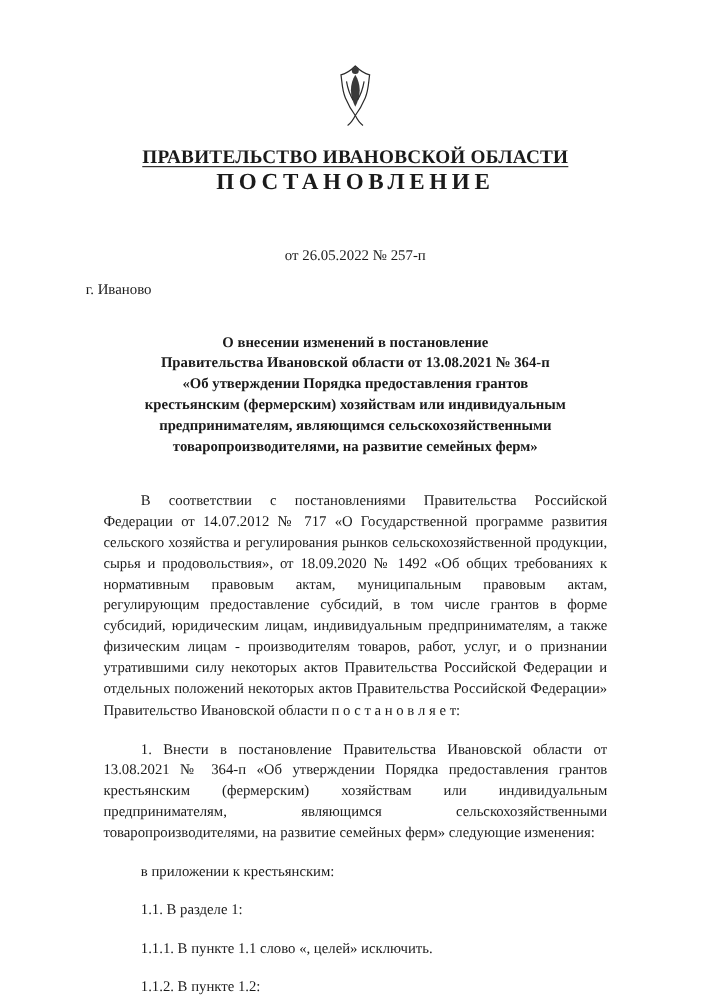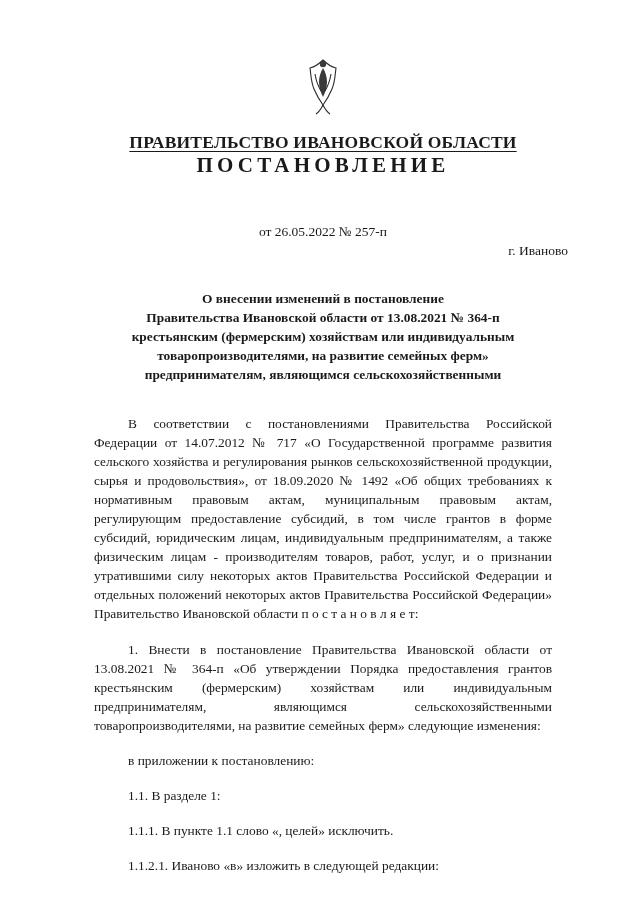--- a/index.html
+++ b/index.html
@@ -49,23 +49,23 @@
     font-size: 21px;
     font-weight: bold;
     letter-spacing: 4.2px;
   }
   .date-line {
     text-align: center;
     font-size: 13.5px;
     margin-top: 46px;
   }
   .city-line {
-    text-align: right;
+    text-align: left;
     font-size: 13.5px;
-    margin-top: 3px;
+    margin-top: 15px;
   }
   .subject {
     margin-top: 30px;
     text-align: center;
     font-size: 13.4px;
     font-weight: bold;
     line-height: 1.42;
     font-family: Liberation Serif, serif;
   }
   .subject div {
@@ -110,27 +110,29 @@
   <div class="org-title">ПРАВИТЕЛЬСТВО ИВАНОВСКОЙ ОБЛАСТИ</div>
 
   <div class="doc-type">ПОСТАНОВЛЕНИЕ</div>
 
   <div class="date-line">от 26.05.2022 № 257-п</div>
   <div class="city-line">г. Иваново</div>
 
   <div class="subject">
     <div>О внесении изменений в постановление</div>
     <div>Правительства Ивановской области от 13.08.2021 № 364-п</div>
+    <div>«Об утверждении Порядка предоставления грантов</div>
     <div>крестьянским (фермерским) хозяйствам или индивидуальным</div>
+    <div>предпринимателям, являющимся сельскохозяйственными</div>
     <div>товаропроизводителями, на развитие семейных ферм»</div>
-    <div>предпринимателям, являющимся сельскохозяйственными</div>
   </div>
 
   <div class="body-text">
     <p class="just-full">В соответствии с постановлениями Правительства Российской Федерации от 14.07.2012 № 717 «О Государственной программе развития сельского хозяйства и регулирования рынков сельскохозяйственной продукции, сырья и продовольствия», от 18.09.2020 № 1492 «Об общих требованиях к нормативным правовым актам, муниципальным правовым актам, регулирующим предоставление субсидий, в том числе грантов в форме субсидий, юридическим лицам, индивидуальным предпринимателям, а также физическим лицам - производителям товаров, работ, услуг, и о признании утратившими силу некоторых актов Правительства Российской Федерации и отдельных положений некоторых актов Правительства Российской Федерации» Правительство Ивановской области п о с т а н о в л я е т:</p>
     <p class="just-full">1. Внести в постановление Правительства Ивановской области от 13.08.2021 № 364-п «Об утверждении Порядка предоставления грантов крестьянским (фермерским) хозяйствам или индивидуальным предпринимателям, являющимся сельскохозяйственными товаропроизводителями, на развитие семейных ферм» следующие изменения:</p>
-    <p>в приложении к постановлению:</p>
+    <p>в приложении к крестьянским:</p>
     <p>1.1. В разделе 1:</p>
     <p>1.1.1. В пункте 1.1 слово «, целей» исключить.</p>
+    <p>1.1.2. В пункте 1.2:</p>
     <p>1.1.2.1. Иваново «в» изложить в следующей редакции:</p>
   </div>
 
 </div>
 
 </body></html>

